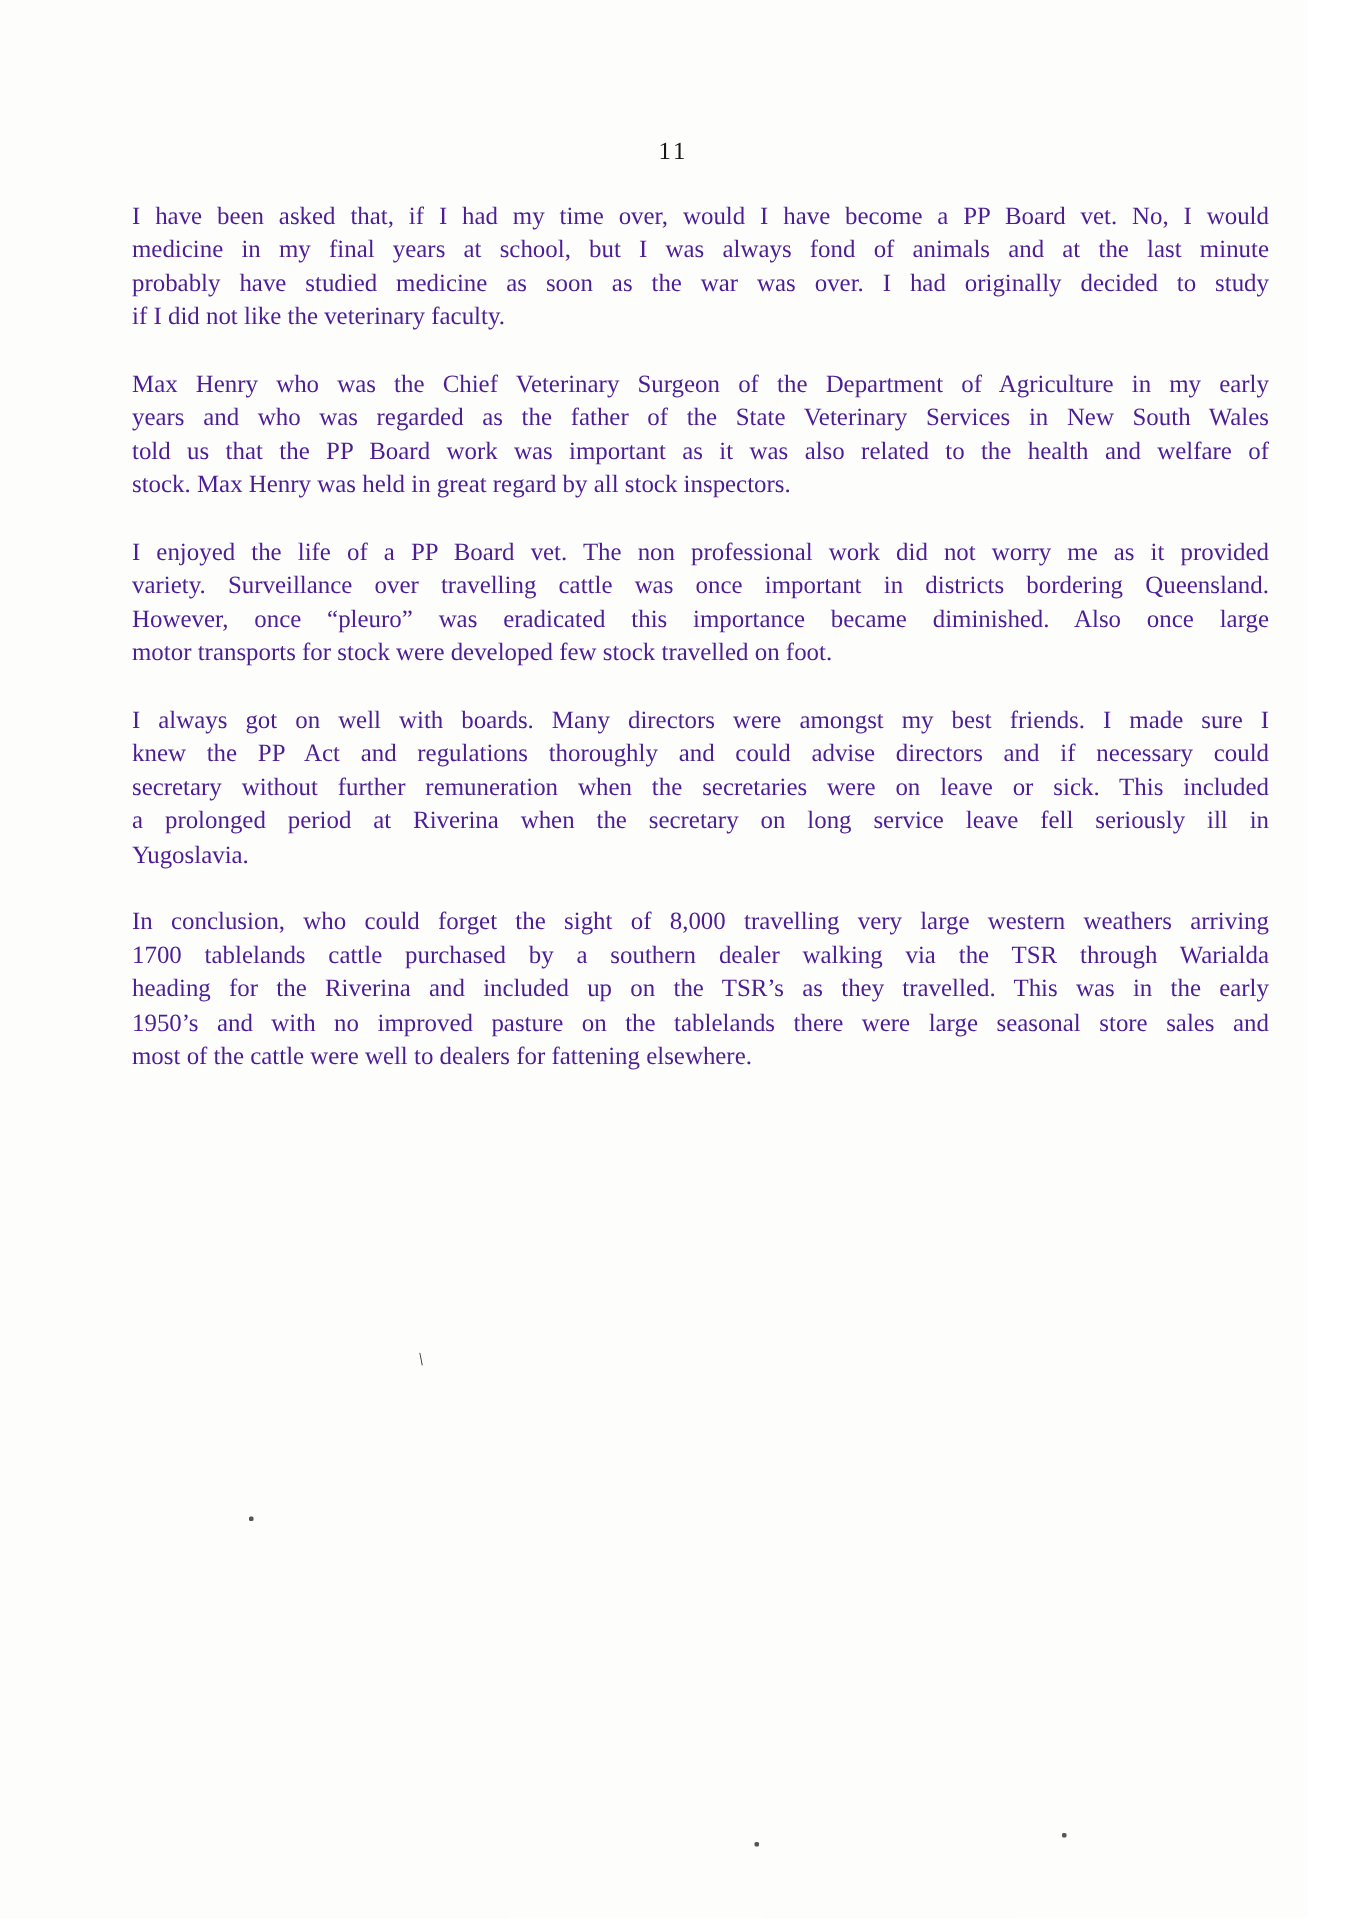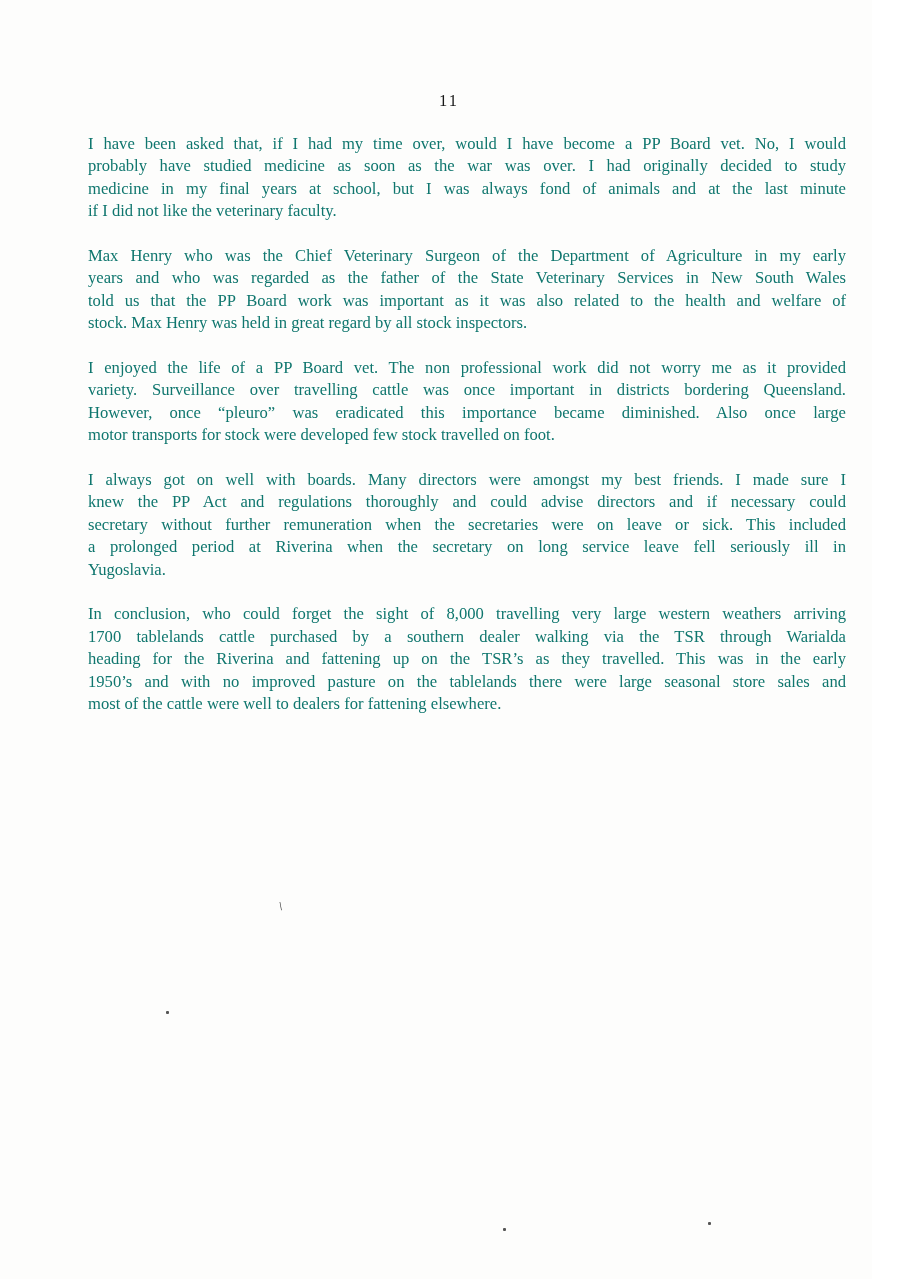--- a/index.html
+++ b/index.html
@@ -26,21 +26,21 @@
     letter-spacing: 2px;
     color: #171717;
   }
   .text-block {
     position: absolute;
     top: 133px;
     left: 88px;
     width: 758px;
     font-size: 16.6px;
     line-height: 22.4px;
-    color: #0f766e;
+    color: #4c1d95;
   }
   .para {
     margin: 0 0 22.4px 0;
     padding: 0;
   }
   .text-line {
     display: block;
     text-align: justify;
     text-align-last: justify;
     white-space: normal;
@@ -95,22 +95,22 @@
 <body>
 
 <div class="page">
 
   <div class="page-number">11</div>
 
   <div class="text-block">
 
   <p class="para">
         <span class="text-line">I have been asked that, if I had my time over, would I have become a PP Board vet.  No, I would</span>
+        <span class="text-line">medicine in my final years at school, but I was always fond of animals and at the last minute</span>
         <span class="text-line">probably have studied medicine as soon as the war was over.  I had originally decided to study</span>
-        <span class="text-line">medicine in my final years at school, but I was always fond of animals and at the last minute</span>
         <span class="text-line last">if I did not like the veterinary faculty.</span>
       </p>
       <p class="para">
         <span class="text-line">Max Henry who was the Chief Veterinary Surgeon of the Department of Agriculture in my early</span>
         <span class="text-line">years and who was regarded as the father of the State Veterinary Services in New South Wales</span>
         <span class="text-line">told us that the PP Board work was important as it was also related to the health and welfare of</span>
         <span class="text-line last">stock.  Max Henry was held in great regard by all stock inspectors.</span>
       </p>
       <p class="para">
         <span class="text-line">I enjoyed the life of a PP Board vet.  The non professional work did not worry me as it provided</span>
@@ -121,21 +121,21 @@
       <p class="para">
         <span class="text-line">I always got on well with boards.  Many directors were amongst my best friends.  I made sure I</span>
         <span class="text-line">knew the PP Act and regulations thoroughly and could advise directors and if necessary could</span>
         <span class="text-line">secretary without further remuneration when the secretaries were on leave or sick.  This included</span>
         <span class="text-line">a prolonged period at Riverina when the secretary on long service leave fell seriously ill in</span>
         <span class="text-line last">Yugoslavia.</span>
       </p>
       <p class="para">
         <span class="text-line">In conclusion, who could forget the sight of 8,000 travelling very large western weathers arriving</span>
         <span class="text-line">1700 tablelands cattle purchased by a southern dealer walking via the TSR through Warialda</span>
-        <span class="text-line">heading for the Riverina and fattening up on the TSR’s as they travelled.  This was in the early</span>
+        <span class="text-line">heading for the Riverina and included up on the TSR’s as they travelled.  This was in the early</span>
         <span class="text-line">1950’s and with no improved pasture on the tablelands there were large seasonal store sales and</span>
         <span class="text-line last">most of the cattle were well to dealers for fattening elsewhere.</span>
       </p>
     </div>
 
   <div>
 
   <div class="edge-mark curl-top" style="left: 876px; top: 35px;"></div>
       <div class="edge-mark curl-bottom" style="left: 879px; top: 91px;"></div>
       <div class="edge-mark curl-top" style="left: 876px; top: 147px;"></div>

